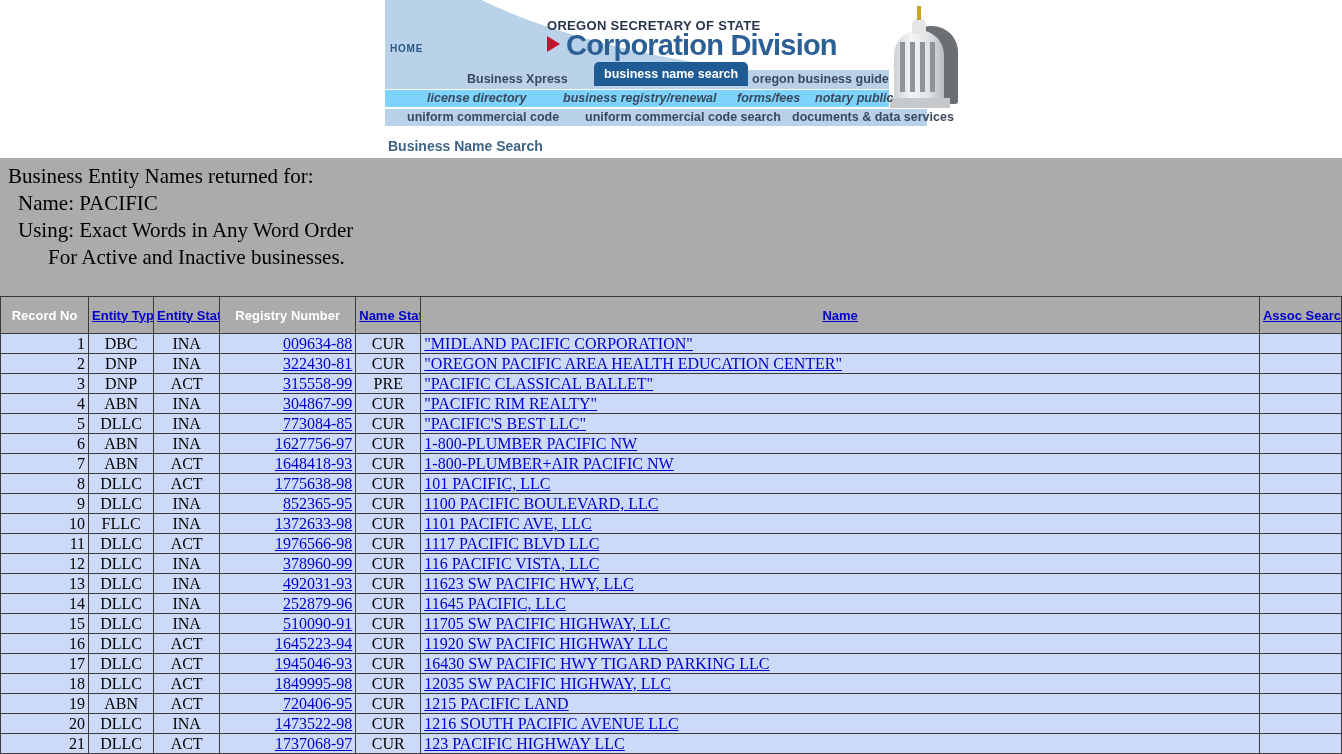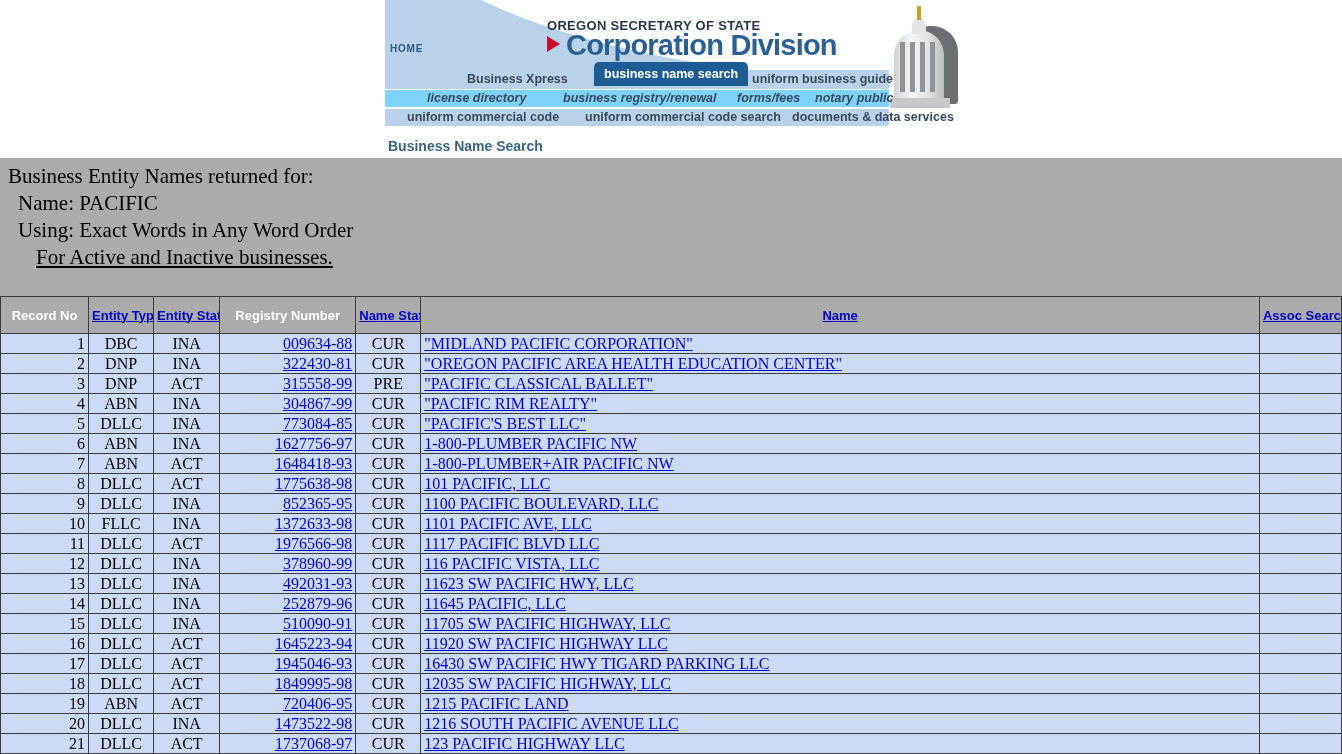--- a/index.html
+++ b/index.html
@@ -131,21 +131,21 @@
     position: absolute;
     left: 0;
     width: 504px;
     font-family: "Liberation Sans", sans-serif;
     font-size: 12.5px;
     font-weight: bold;
     color: #3a4a5c;
   }
   #nav-row1 { top: 70px; height: 19px; background: #b9d2ea; }
   #nav-row2 { top: 90px; height: 17px; background: #7dd3fc; font-style: italic; }
-  #nav-row3 { top: 109px; height: 17px; background: #b9d2ea; }
+  #nav-row3 { top: 109px; height: 17px; background: #b9d2ea; padding-left: 38px; }
   .nav-item {
     position: absolute;
     white-space: nowrap;
     line-height: 17px;
   }
   #nav-bizxpress { left: 82px; top: 1px; }
   #nav-bns {
     position: absolute;
     left: 209px; top: -8px;
     height: 24px;
@@ -187,21 +187,21 @@
   .sum-line {
     position: absolute;
     font-family: "Liberation Serif", serif;
     font-size: 21px;
     color: #000000;
     white-space: nowrap;
   }
   #sum-0 { left: 8px;  top: 6px; }
   #sum-1 { left: 18px; top: 33px; }
   #sum-2 { left: 18px; top: 60px; }
-  #sum-3 { left: 36px; top: 87px; text-decoration: underline; }
+  #sum-3 { left: 48px; top: 87px; }
 
   #links-row {
     position: absolute;
     left: 0; top: 274px;
     width: 1342px;
     height: 22px;
   }
   .tlink {
     position: absolute;
     font-family: "Liberation Serif", serif;
@@ -297,21 +297,21 @@
       <div class="dome-col" style="left:38px"></div>
       <div class="dome-col" style="left:48px"></div>
       <div id="dome-top"></div>
       <div id="dome-statue"></div>
       <div id="dome-base"></div>
     </div>
 
     <div id="nav-row1" class="nav-row">
       <span id="nav-bizxpress" class="nav-item">Business Xpress</span>
       <span id="nav-bns">business name search</span>
-      <span id="nav-obg" class="nav-item">uniform business guide</span>
+      <span id="nav-obg" class="nav-item">oregon business guide</span>
     </div>
 
     <div id="nav-row2" class="nav-row">
       <span id="nav-licdir" class="nav-item">license directory</span>
       <span id="nav-brr" class="nav-item">business registry/renewal</span>
       <span id="nav-ff" class="nav-item">forms/fees</span>
       <span id="nav-np" class="nav-item">notary public</span>
     </div>
 
     <div id="nav-row3" class="nav-row">

